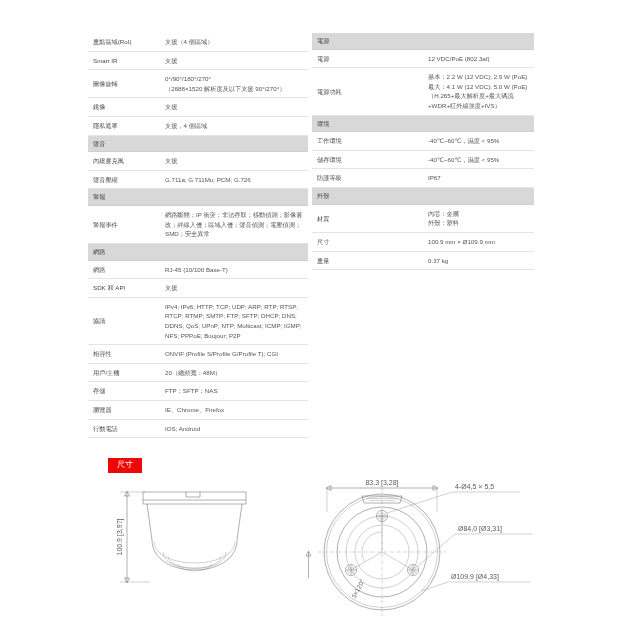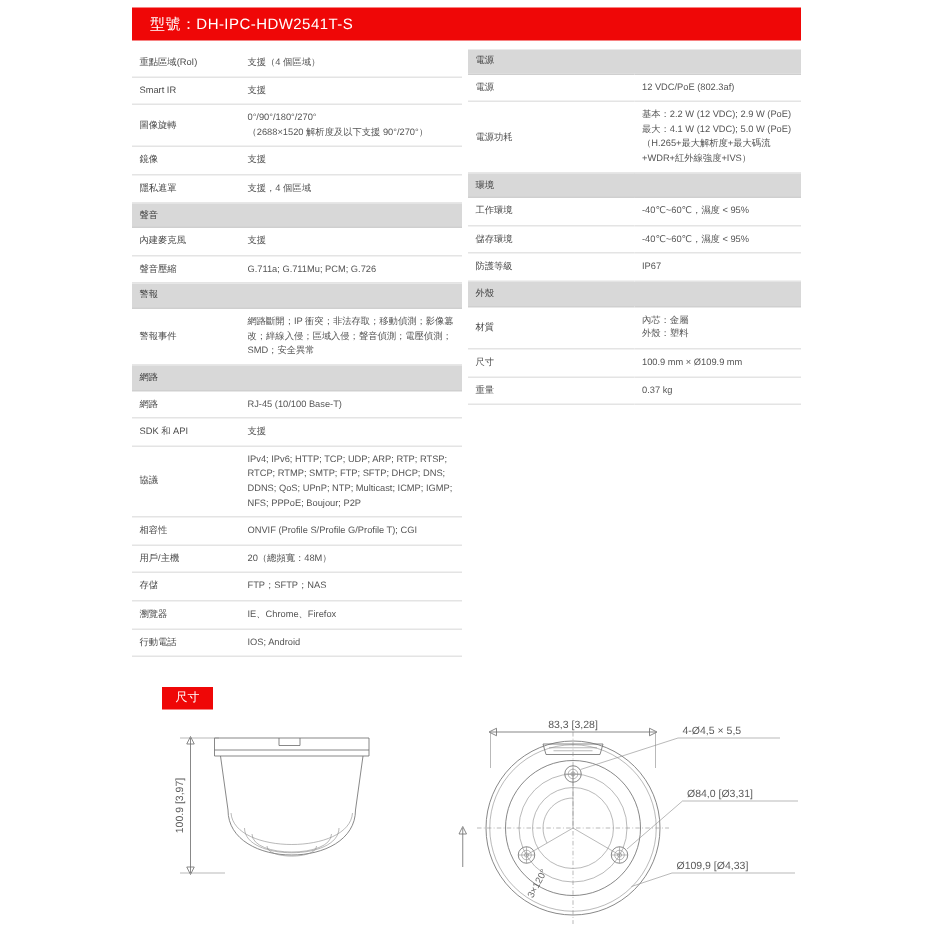--- a/index.html
+++ b/index.html
@@ -66,23 +66,20 @@
   .dimtext-sm{font-family:"Liberation Sans",sans-serif;font-size:6.4px;fill:#6a6a6a;}
   .ln{stroke:#6e6e6e;stroke-width:.55;fill:none;}
   .ln-thin{stroke:#8a8a8a;stroke-width:.4;fill:none;}
   .ln-dash{stroke:#8a8a8a;stroke-width:.4;fill:none;stroke-dasharray:3 1.5 .6 1.5;}
 </style>
 </head>
 <body>
 
 <div class="page">
 
-  <div class="model-bar">
-    <span class="txt">型號：DH-IPC-HDW2541T-S</span>
-  </div>
 
   <div class="col col-left">
     <table class="spec">
       <tbody id="left-body">
           <tr>
             <td class="k">重點區域(RoI)</td>
             <td class="v">支援（4 個區域）</td>
           </tr>
           <tr>
             <td class="k">Smart IR</td>

